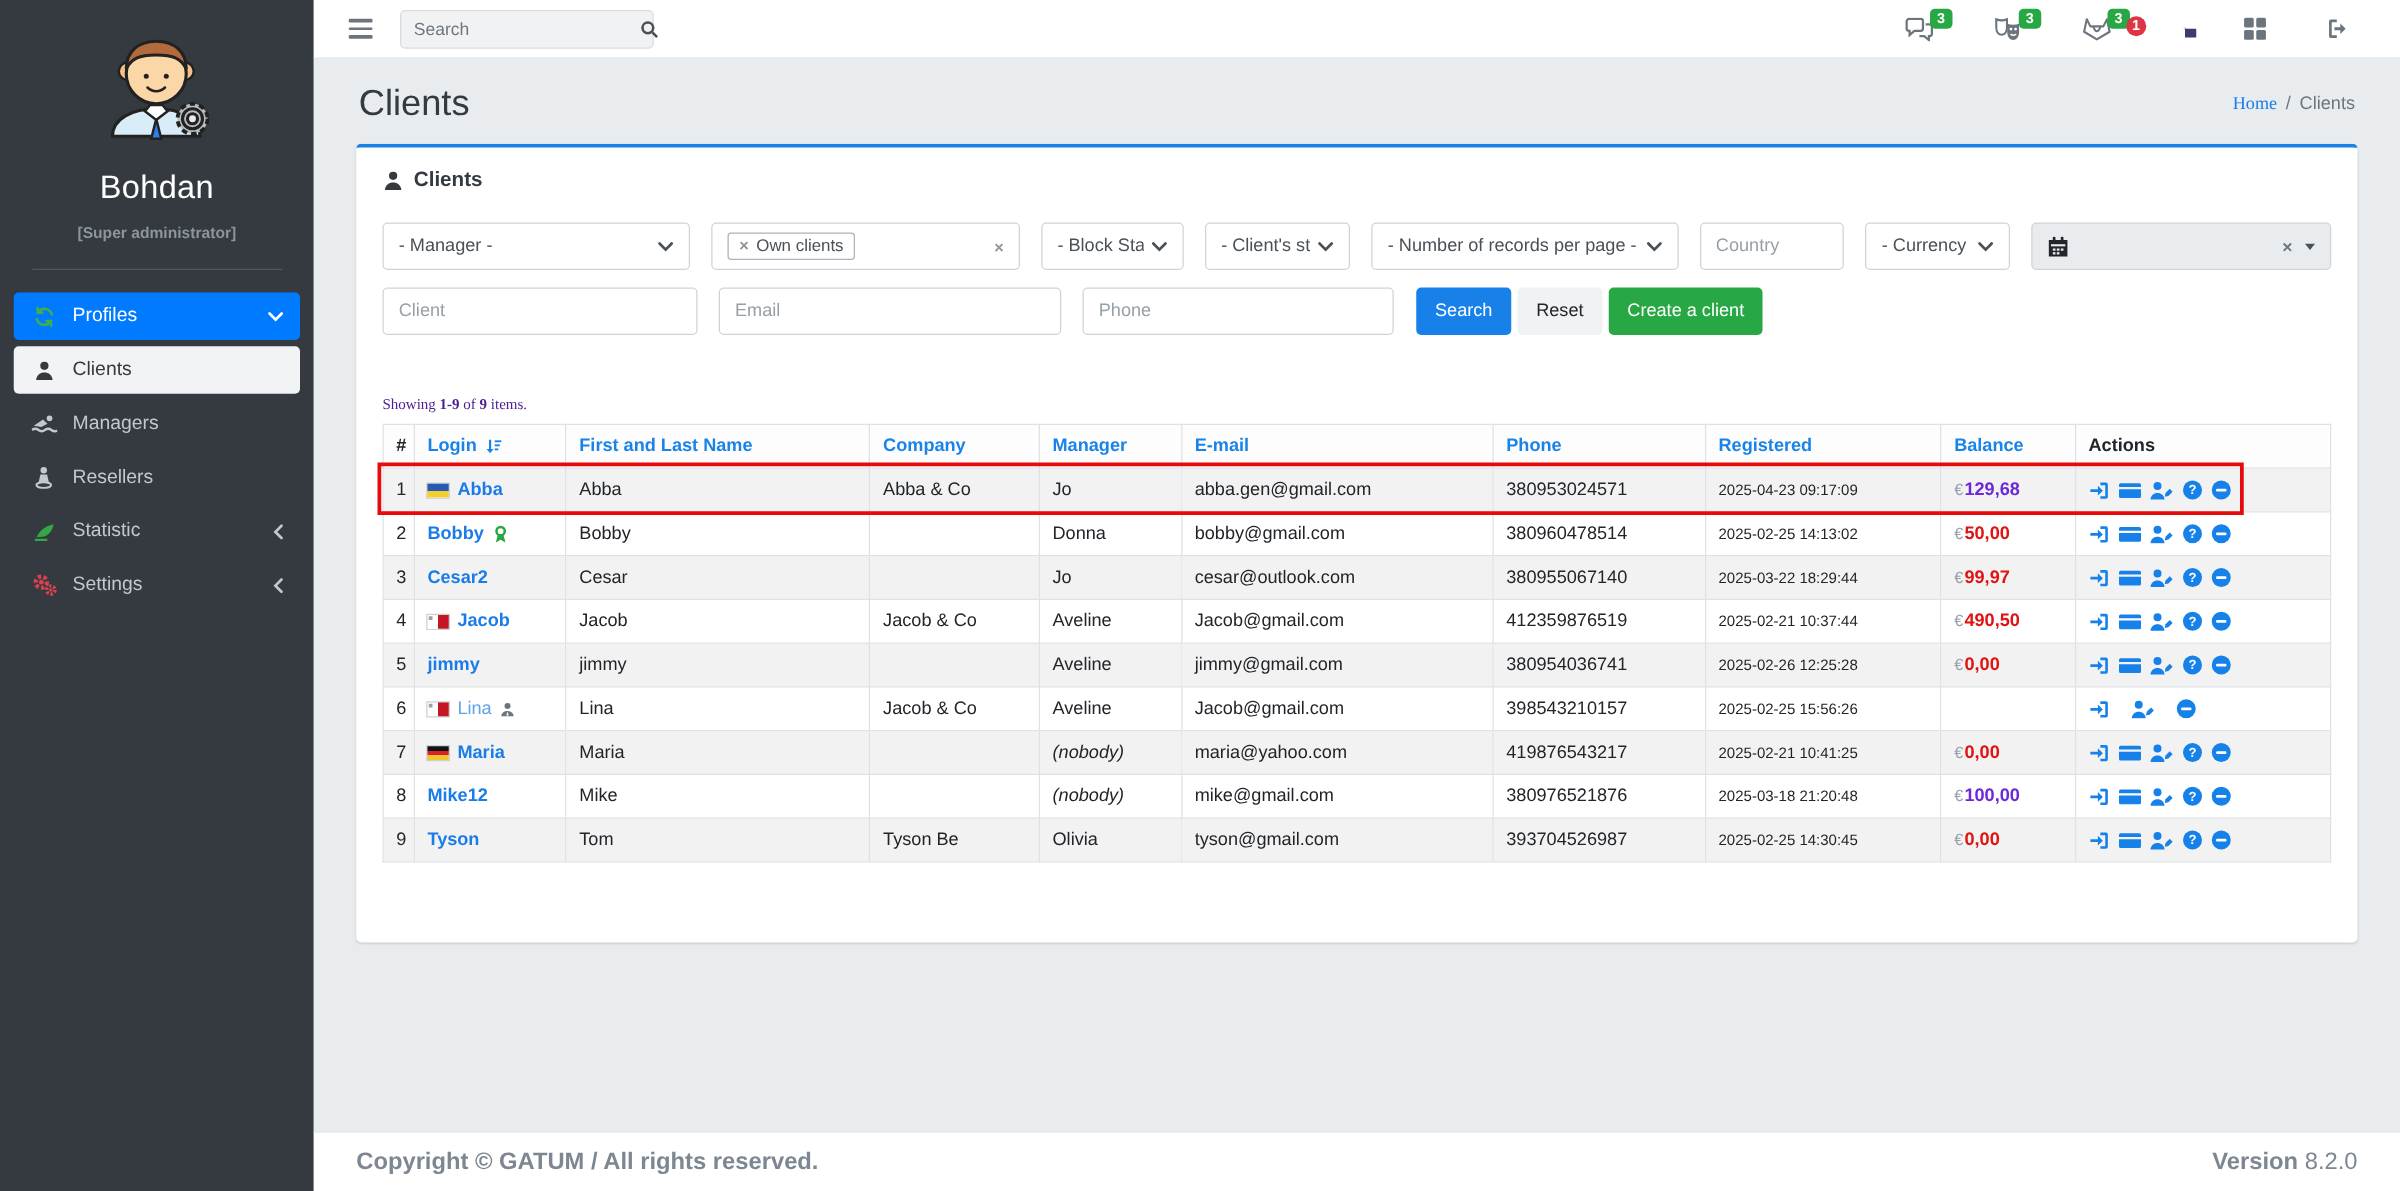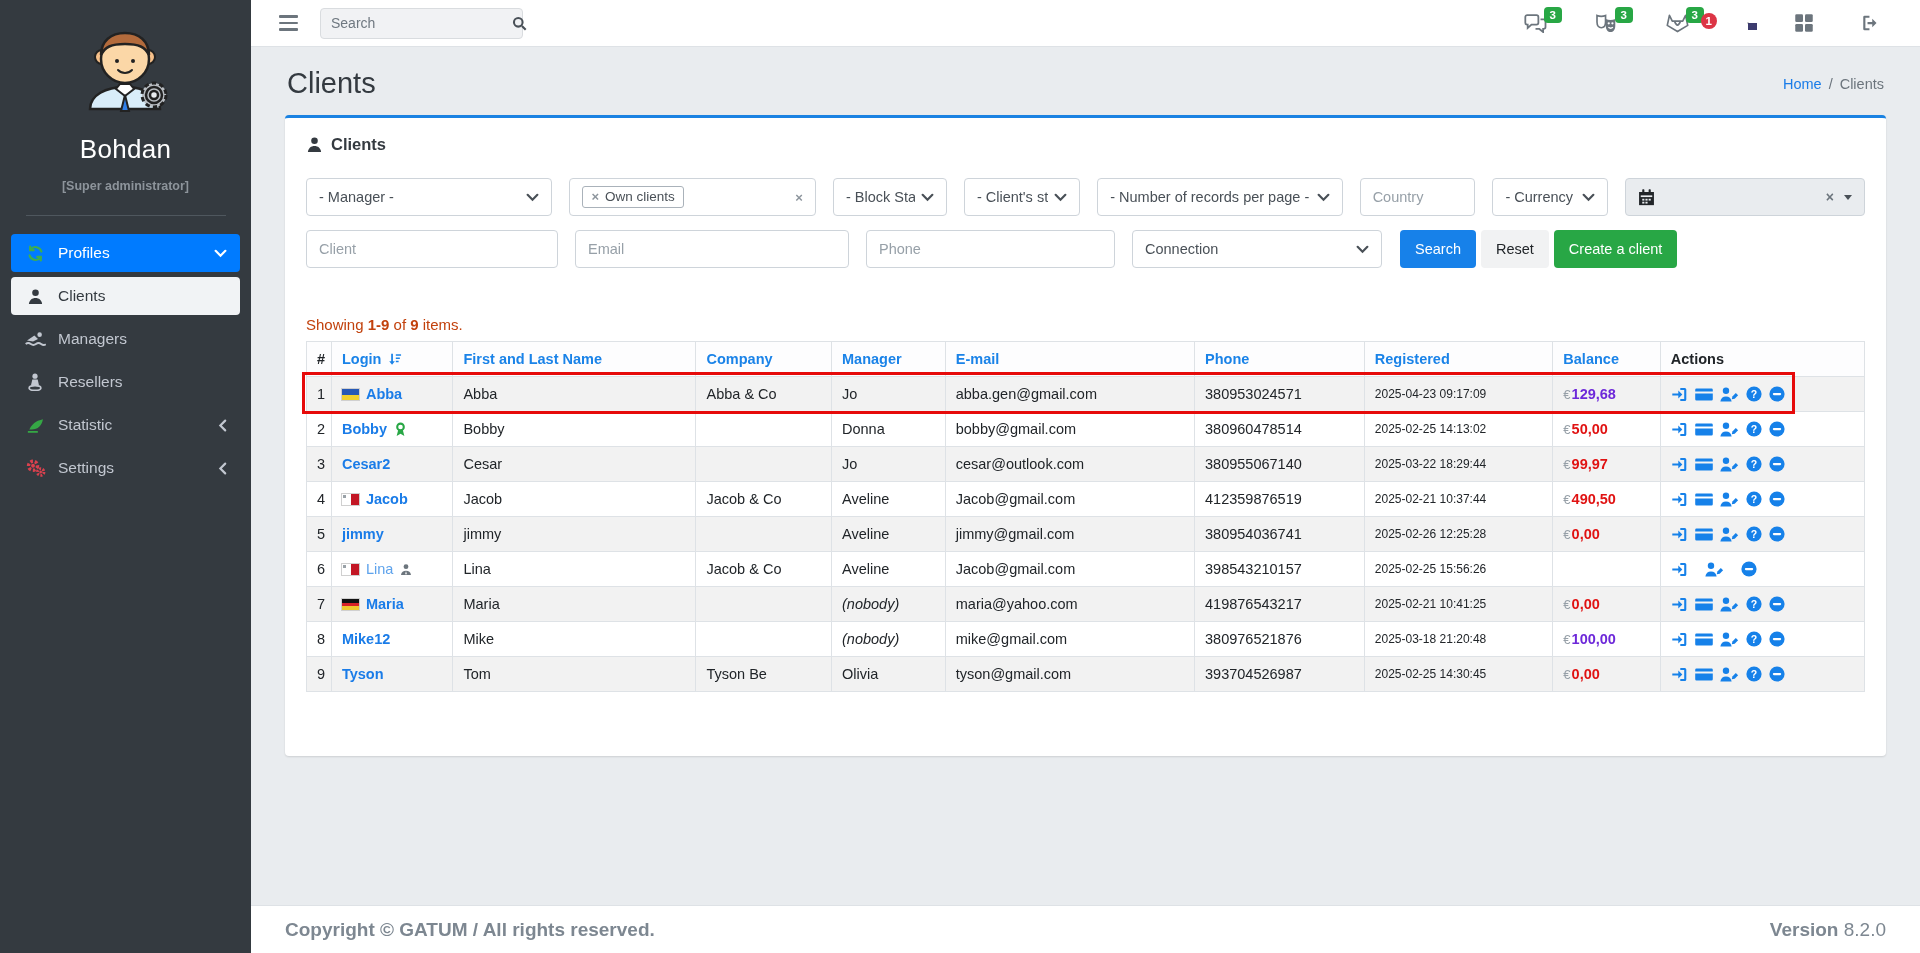--- a/index.html
+++ b/index.html
@@ -34,21 +34,21 @@
   .tool { position:relative; cursor:pointer; }
   .badge { position:absolute; top:-7px; right:-14px; background:#28a745; color:#fff; font-size:11.5px; font-weight:bold; padding:2px 6px; border-radius:4px; line-height:1.1; }
   .badge.red { background:#dc3545; border-radius:50%; padding:2px 5px; right:-27px; top:-1px; }
   .flag-us { width:21px; height:14px; position:relative; background:repeating-linear-gradient(180deg,#b22234 0 1.4px,#fff 1.4px 2.8px); box-shadow:0 0 0 1px #d6d6d6; }
   .flag-us::after { content:""; position:absolute; left:0; top:0; width:9px; height:7px; background:#3c3b6e; }
 
   .content { flex:1; background:#e9ecef; padding:0 34px; overflow:hidden; }
   .page-head { display:flex; justify-content:space-between; align-items:center; margin:20px 2px 15px; }
   .page-title { font-size:29px; font-weight:500; color:#343a40; }
   .breadcrumb { font-size:14.5px; color:#6c757d; display:flex; gap:7px; }
-  .breadcrumb .bc-home { color:#1a7ce8; text-decoration:none; cursor:pointer; }
+  .breadcrumb .bc-home { color:#1a7ce8; text-decoration:none; cursor:pointer;font-family:Liberation Serif, serif; }
 
   
   .card { background:#fff; border-top:3px solid #1a82e2; border-radius:4px; box-shadow:0 1px 2px rgba(0,0,0,.12); }
   .card-header { padding:17px 21px 8px; display:flex; align-items:center; gap:8px; font-size:16.5px; font-weight:bold; color:#343a40; }
   .card-body { padding:16px 21px 64px; }
 
   .filters-row { display:flex; gap:17px; margin-bottom:14px; }
   .ctrl { height:38px; border:1px solid #ced4da; border-radius:4px; background:#fff; display:flex; align-items:center; padding:0 12px; font-size:14.5px; color:#495057; }
   .ctrl.select { cursor:pointer; }
   .ctrl .chevd { margin-left:auto; color:#495057; padding-left:6px; }
@@ -60,21 +60,21 @@
   .ms-x { margin-left:auto; }
   .ctrl.daterange { background:#e9ecef; gap:8px; }
   .dr-right { margin-left:auto; display:flex; align-items:center; gap:10px; }
   .dr-x { color:#6c757d; font-weight:bold; font-size:14px; cursor:pointer; }
   .caret-down { width:0; height:0; border-left:4.5px solid transparent; border-right:4.5px solid transparent; border-top:5.5px solid #495057; }
   .btn { height:38px; border:none; border-radius:4px; font-size:14.5px; font-family:inherit; cursor:pointer; padding:0 15px; }
   .btn-primary { background:#1781e9; color:#fff; }
   .btn-light { background:#f1f2f3; color:#212529; }
   .btn-success { background:#28a745; color:#fff; }
 
-  .summary { margin:48px 0 8px; font-size:15px; color:#c2410c; }
+  .summary { margin:48px 0 8px; font-size:12px; color:#4c1d95;font-family:Liberation Serif, serif; }
   .summary b { font-weight:bold; }
 
   
   .table-wrap { position:relative; }
   table { width:100%; border-collapse:collapse; font-size:14.5px; table-layout:fixed; }
   th, td { border:1px solid #dee2e6; height:35px; padding:0 10px; text-align:left; vertical-align:middle; overflow:hidden; white-space:nowrap; }
   thead th { font-weight:bold; color:#1a83e8; background:#fdfdfe; }
   thead th.dark { color:#212529; }
   tbody tr:nth-child(odd) { background:#f2f2f2; }
   .login-cell { display:flex; align-items:center; gap:7px; }
@@ -359,28 +359,20 @@
         <div class="filters-row">
           <div class="ctrl" style="width:252px">
             <input placeholder="Client" style="">
           </div>
           <div class="ctrl" style="width:274px">
             <input placeholder="Email" style="">
           </div>
           <div class="ctrl" style="width:249px">
             <input placeholder="Phone" style="">
           </div>
-          <div class="ctrl select" style="width:250px">
-            <span>Connection</span>
-            <span class="chevd">
-                <svg width="13" height="9" viewBox="0 0 12 8" fill="none" stroke="currentColor" stroke-width="2" stroke-linecap="round">
-                  <path d="M1.5 1.5 6 6l4.5-4.5"></path>
-                </svg>
-              </span>
-          </div>
           <div style="display:flex;gap:5px;margin-left:1px">
             <button class="btn btn-primary">Search</button>
             <button class="btn btn-light">Reset</button>
             <button class="btn btn-success">Create a client</button>
           </div>
         </div>
 
         <div class="summary">
           <span>Showing</span> <b>1-9</b> <span>of</span> <b>9</b> <span>items.</span>
         </div>

